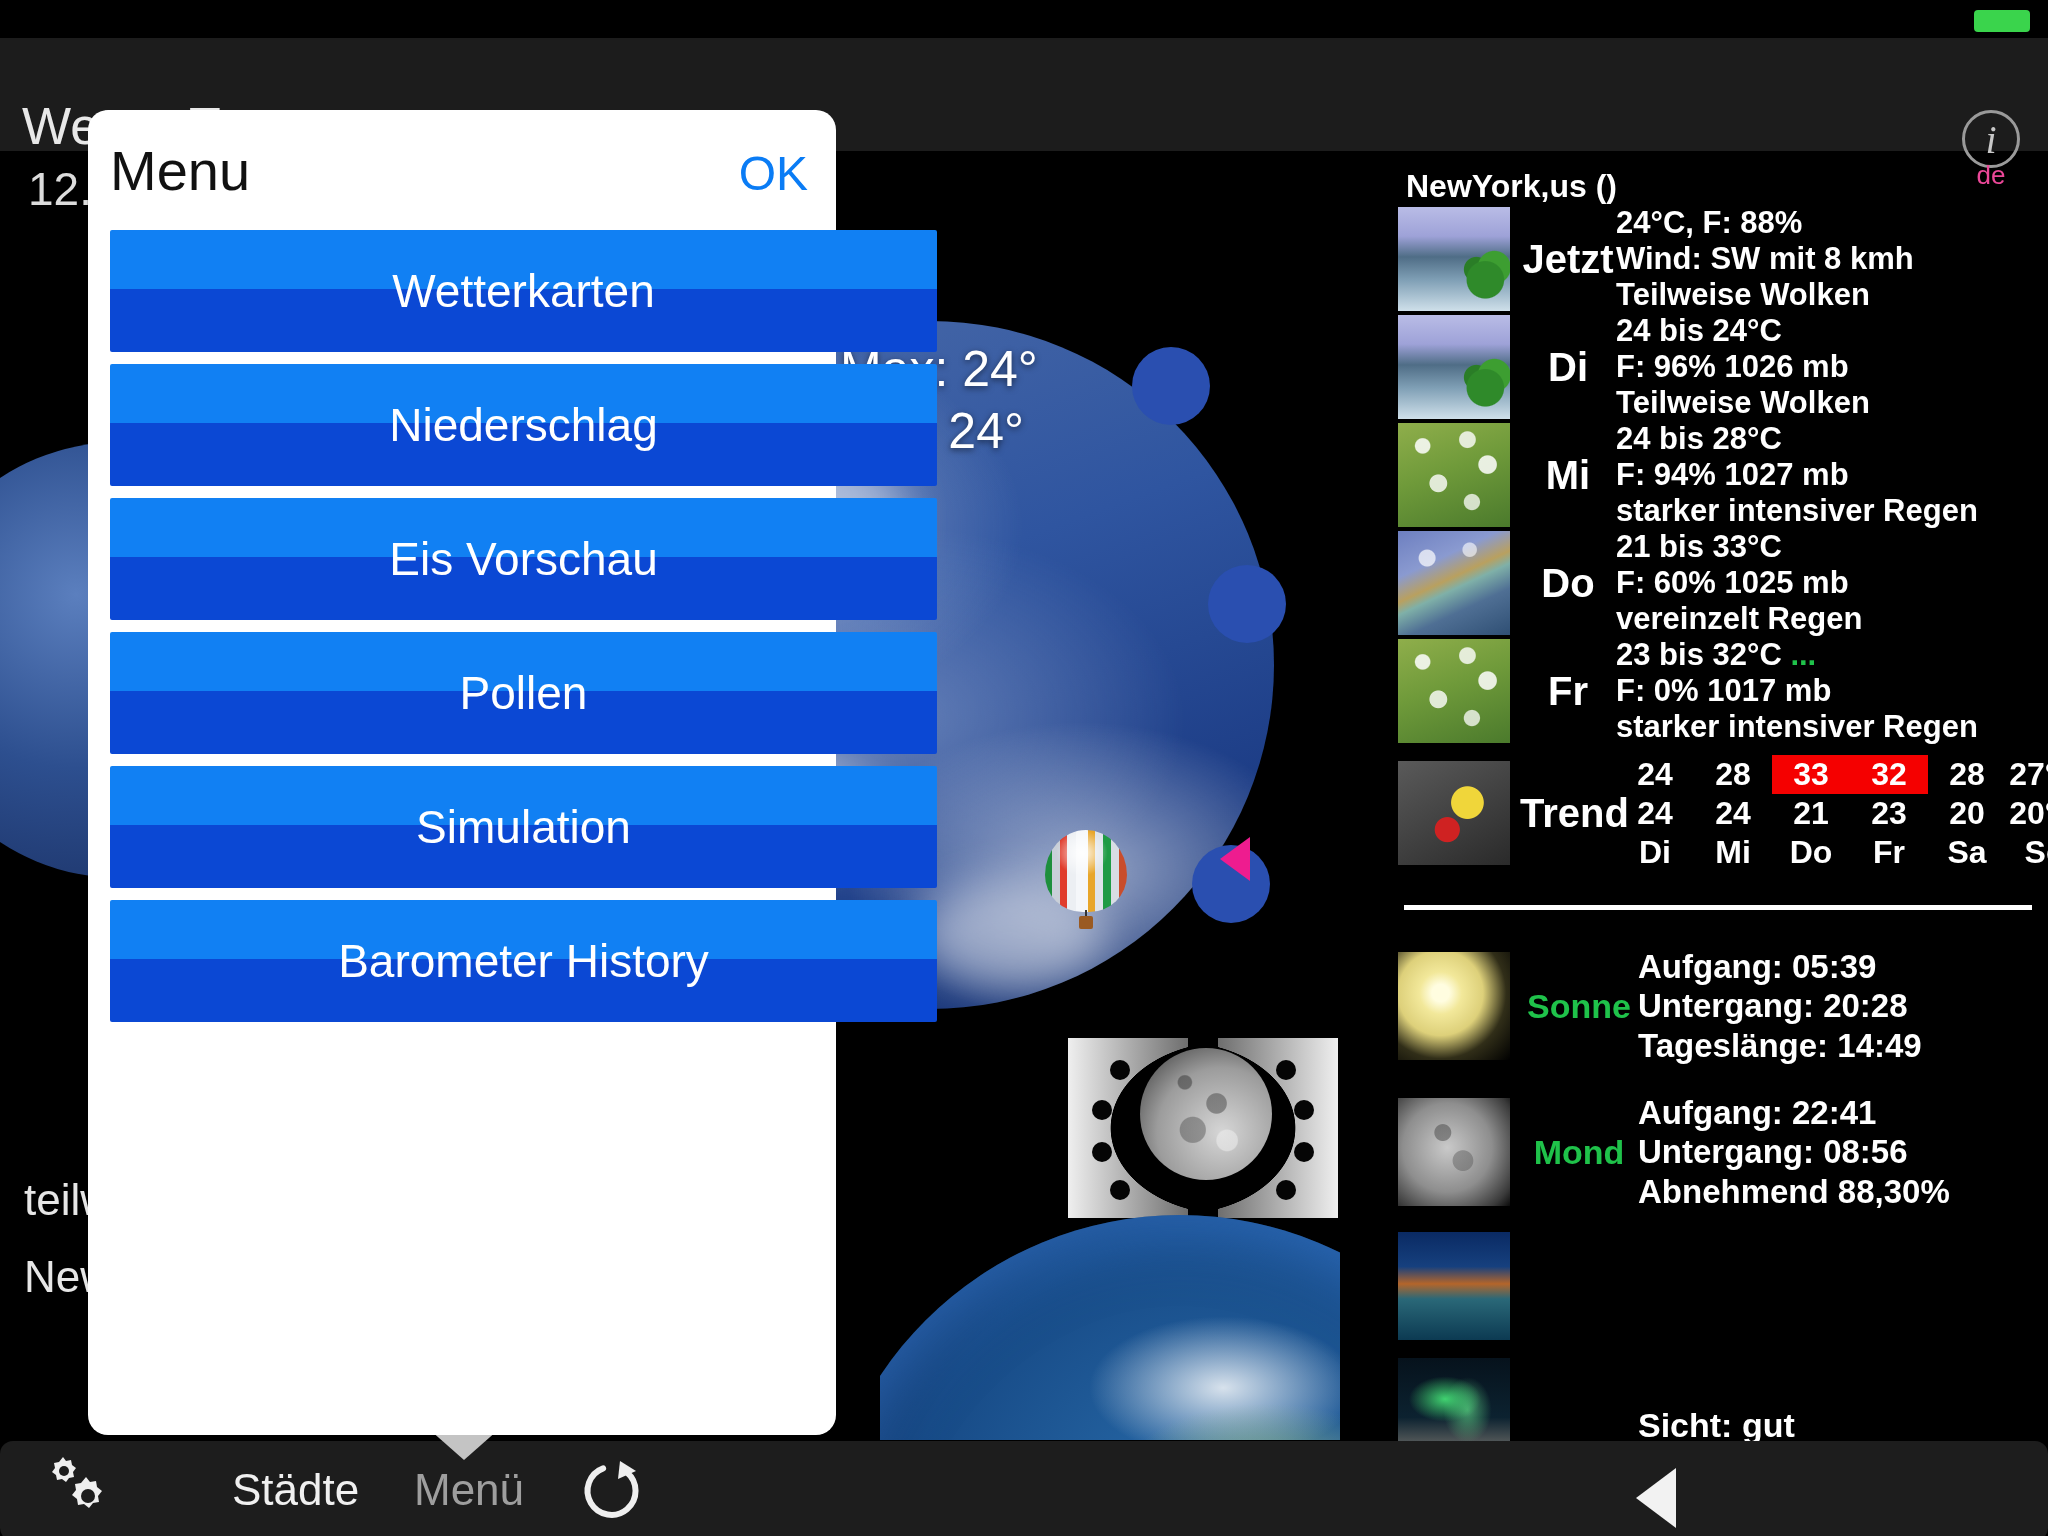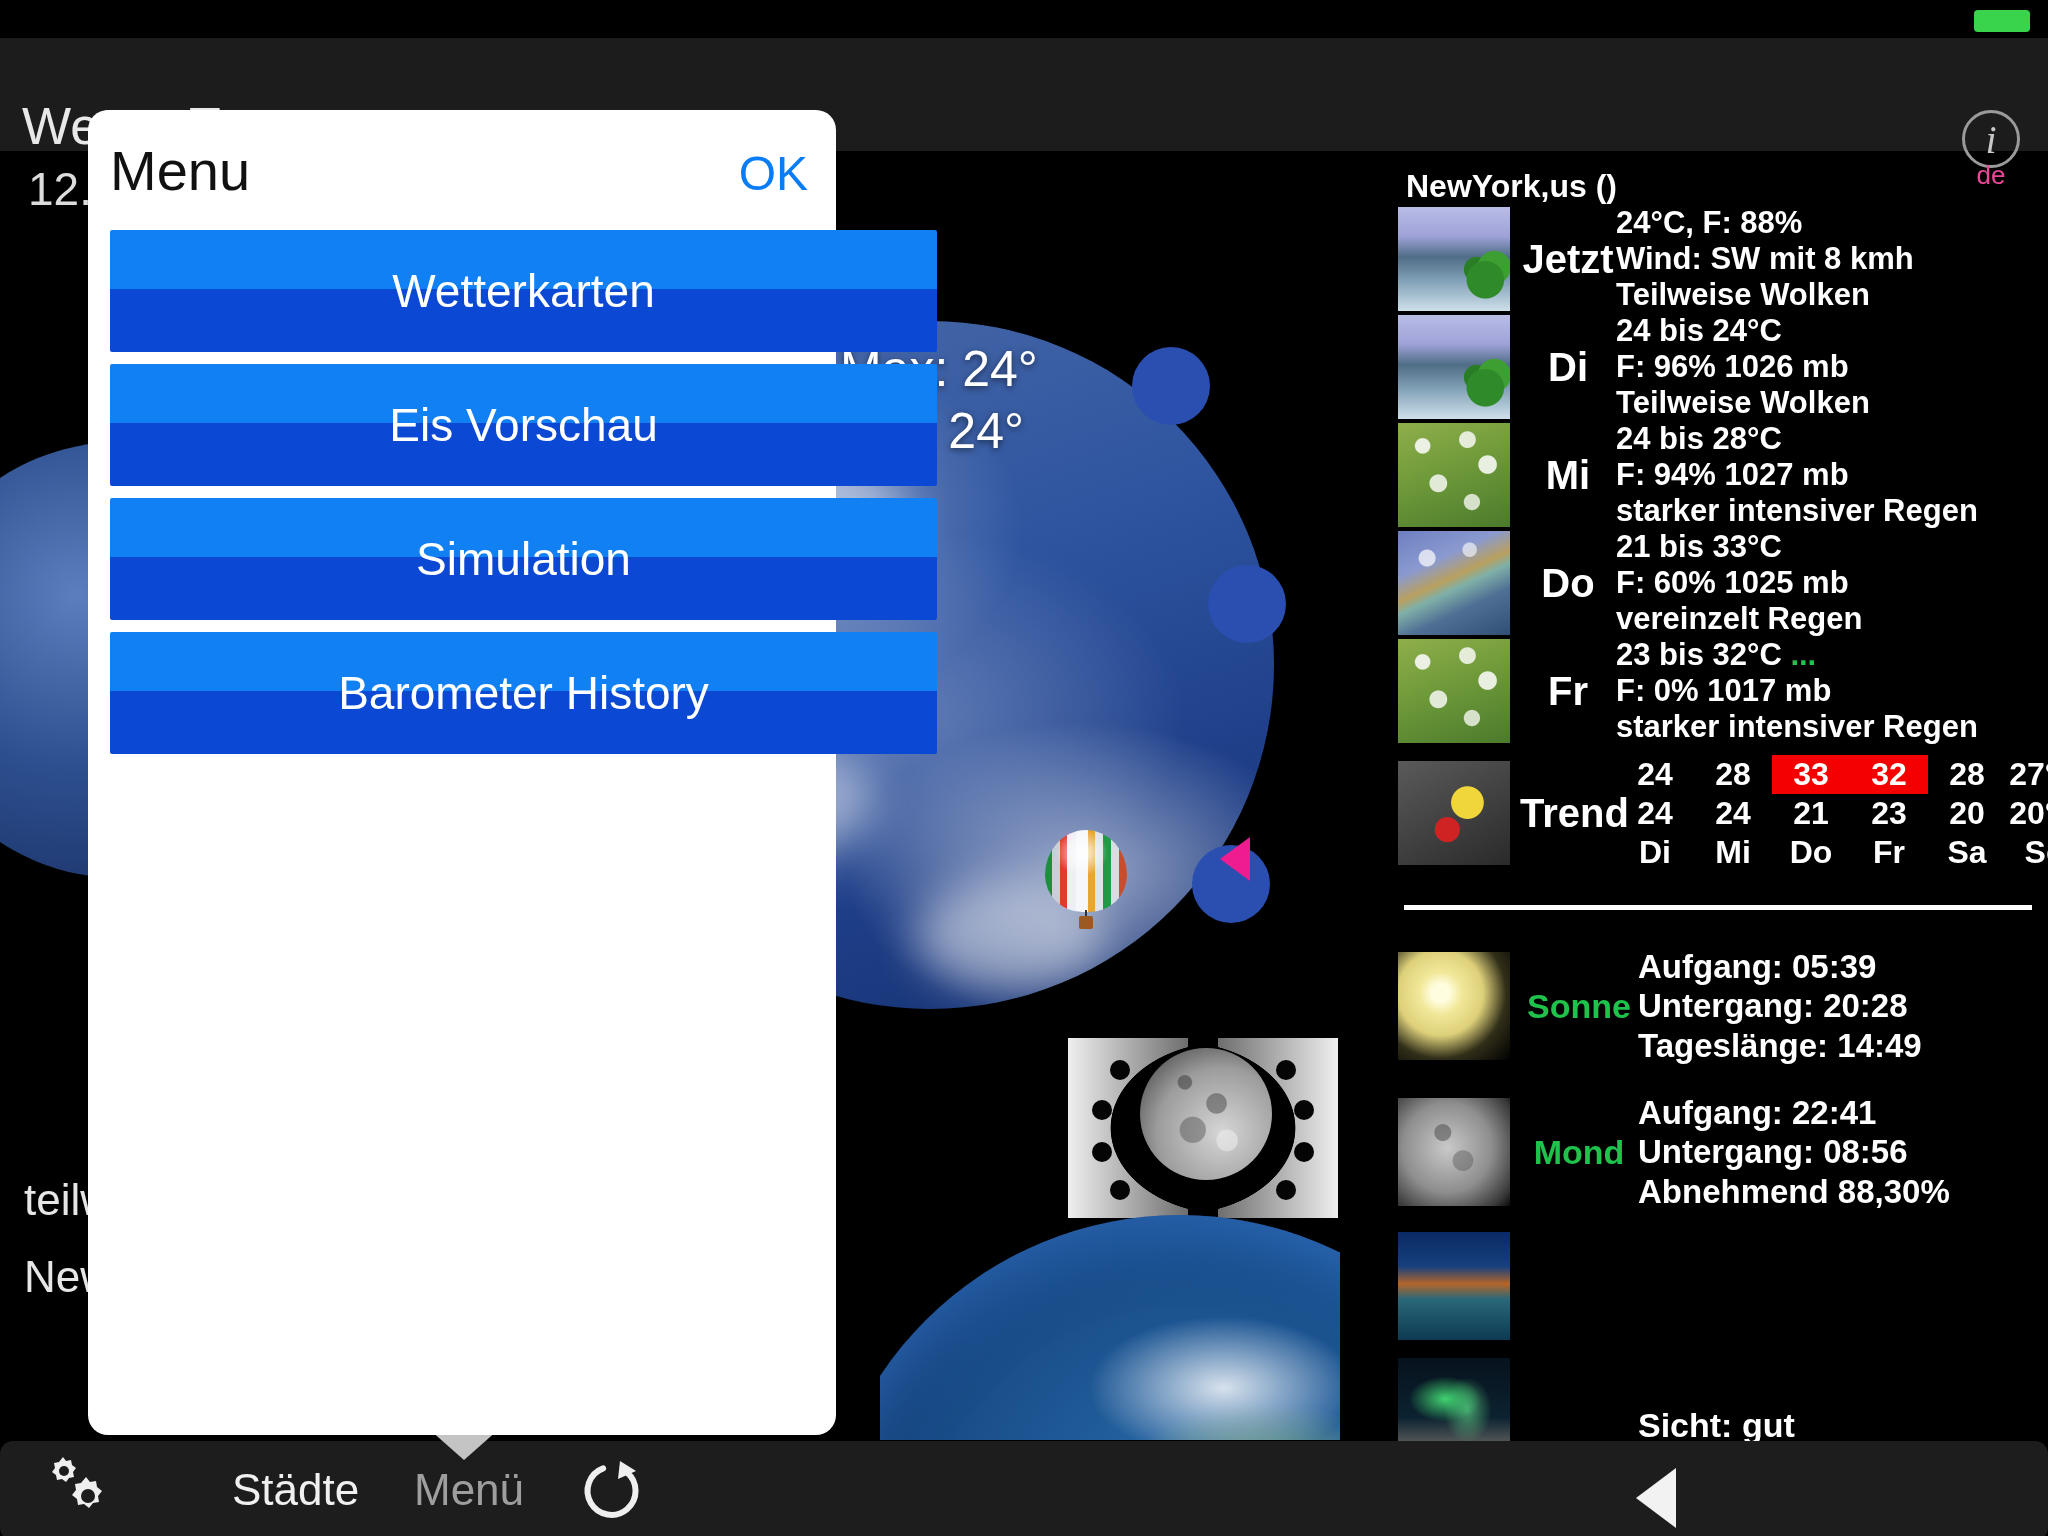--- a/index.html
+++ b/index.html
@@ -418,23 +418,29 @@
   <div class="popover">
     <div class="pop-head">
       <div class="pop-title">Menu</div>
       <div class="pop-ok">OK</div>
     </div>
     <div class="pop-list">
       <div class="pop-btn">
         <span>Wetterkarten</span>
       </div>
       <div class="pop-btn">
+        <span>Niederschlag</span>
+      </div>
+      <div class="pop-btn">
         <span>Eis Vorschau</span>
       </div>
       <div class="pop-btn">
+        <span>Pollen</span>
+      </div>
+      <div class="pop-btn">
         <span>Simulation</span>
       </div>
       <div class="pop-btn">
         <span>Barometer History</span>
       </div>
     </div>
   </div>
 
 </div>
 

